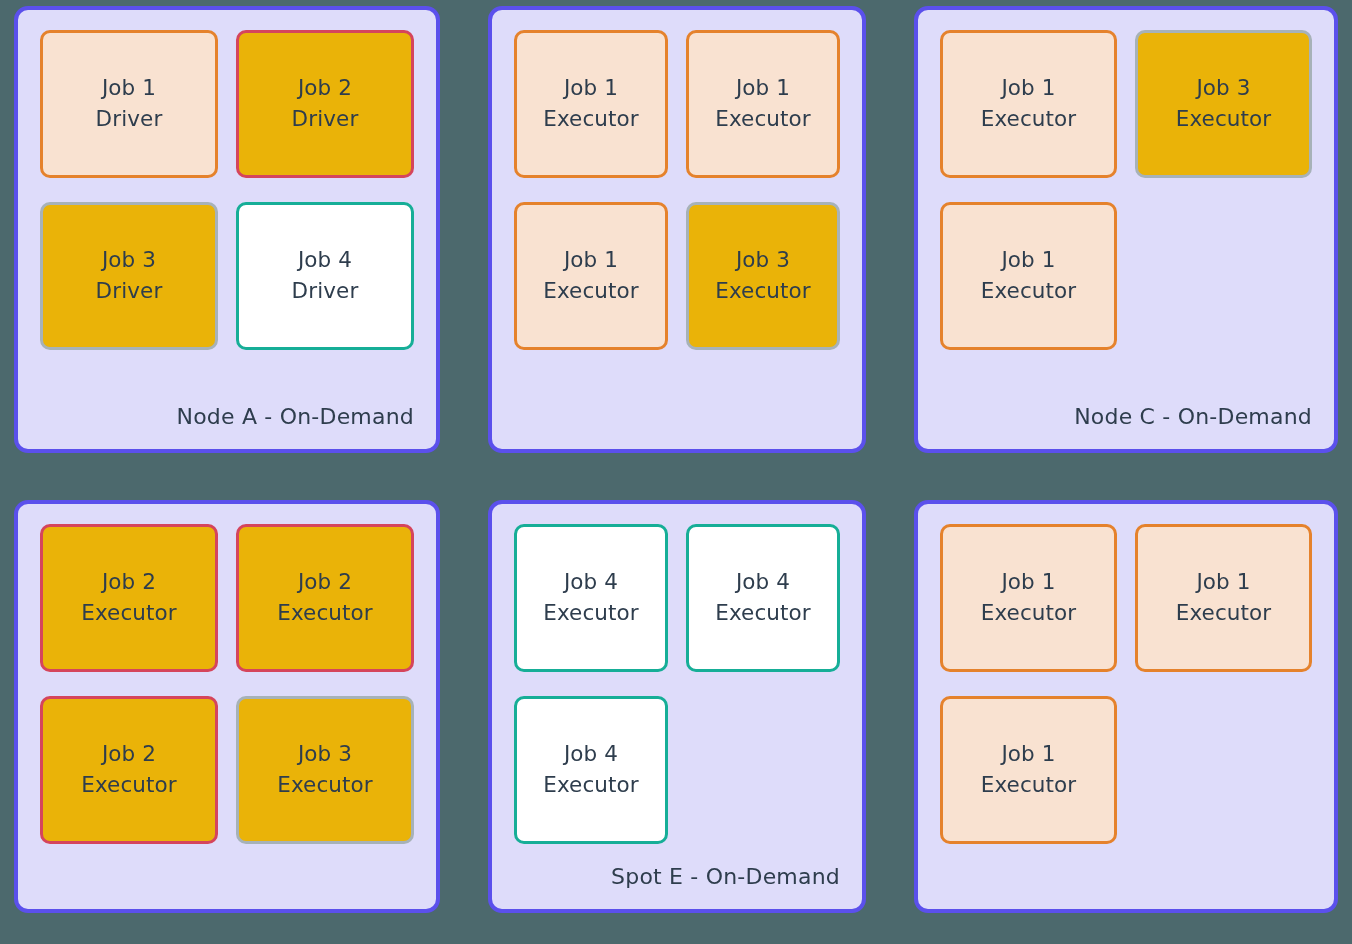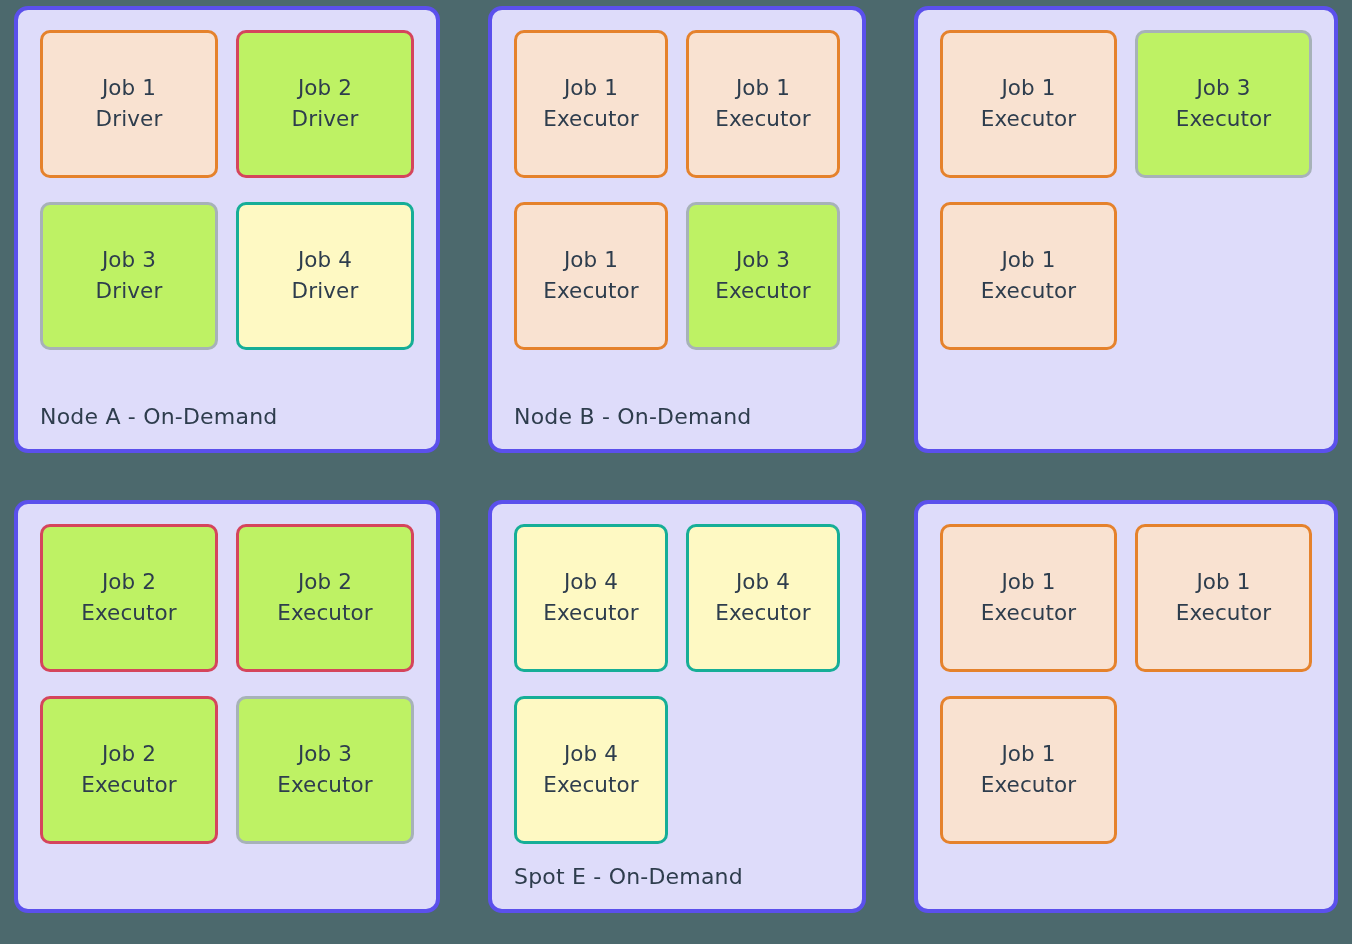--- a/index.html
+++ b/index.html
@@ -68,28 +68,28 @@
     background: transparent;
   }
 
   .job-box .line {
     display: block;
     white-space: nowrap;
   }
 
   
   .job-orange { background: #F9E2D1; border-color: #E5822C; }
-  .job-red    { background: #bef264; border-color: #D5455C; }
-  .job-gray   { background: #bef264; border-color: #A7B2B8; }
-  .job-teal   { background: #fef9c3; border-color: #16AE97; }
+  .job-red    { background: #eab308; border-color: #D5455C; }
+  .job-gray   { background: #eab308; border-color: #A7B2B8; }
+  .job-teal   { background: #ffffff; border-color: #16AE97; }
 
   .node-label {
     margin-top: auto;
     margin-bottom: 20px;
-    text-align: left;
+    text-align: right;
     font-size: 22px;
     color: #2E3D4D;
     letter-spacing: 0.2px;
     white-space: nowrap;
   }
 </style>
 </head>
 <body>
 
 <div id="cluster-grid">
@@ -126,38 +126,38 @@
         </div>
         <div class="job-box job-orange">
           <span class="line">Job 1</span>
           <span class="line">Executor</span>
         </div>
         <div class="job-box job-gray">
           <span class="line">Job 3</span>
           <span class="line">Executor</span>
         </div>
       </div>
-      <div class="node-label">Node B - On-Demand</div>
     </div>
     <div class="node-panel">
       <div class="slot-grid">
         <div class="job-box job-orange">
           <span class="line">Job 1</span>
           <span class="line">Executor</span>
         </div>
         <div class="job-box job-gray">
           <span class="line">Job 3</span>
           <span class="line">Executor</span>
         </div>
         <div class="job-box job-orange">
           <span class="line">Job 1</span>
           <span class="line">Executor</span>
         </div>
         <div class="job-box empty"></div>
       </div>
+      <div class="node-label">Node C - On-Demand</div>
     </div>
     <div class="node-panel">
       <div class="slot-grid">
         <div class="job-box job-red">
           <span class="line">Job 2</span>
           <span class="line">Executor</span>
         </div>
         <div class="job-box job-red">
           <span class="line">Job 2</span>
           <span class="line">Executor</span>

